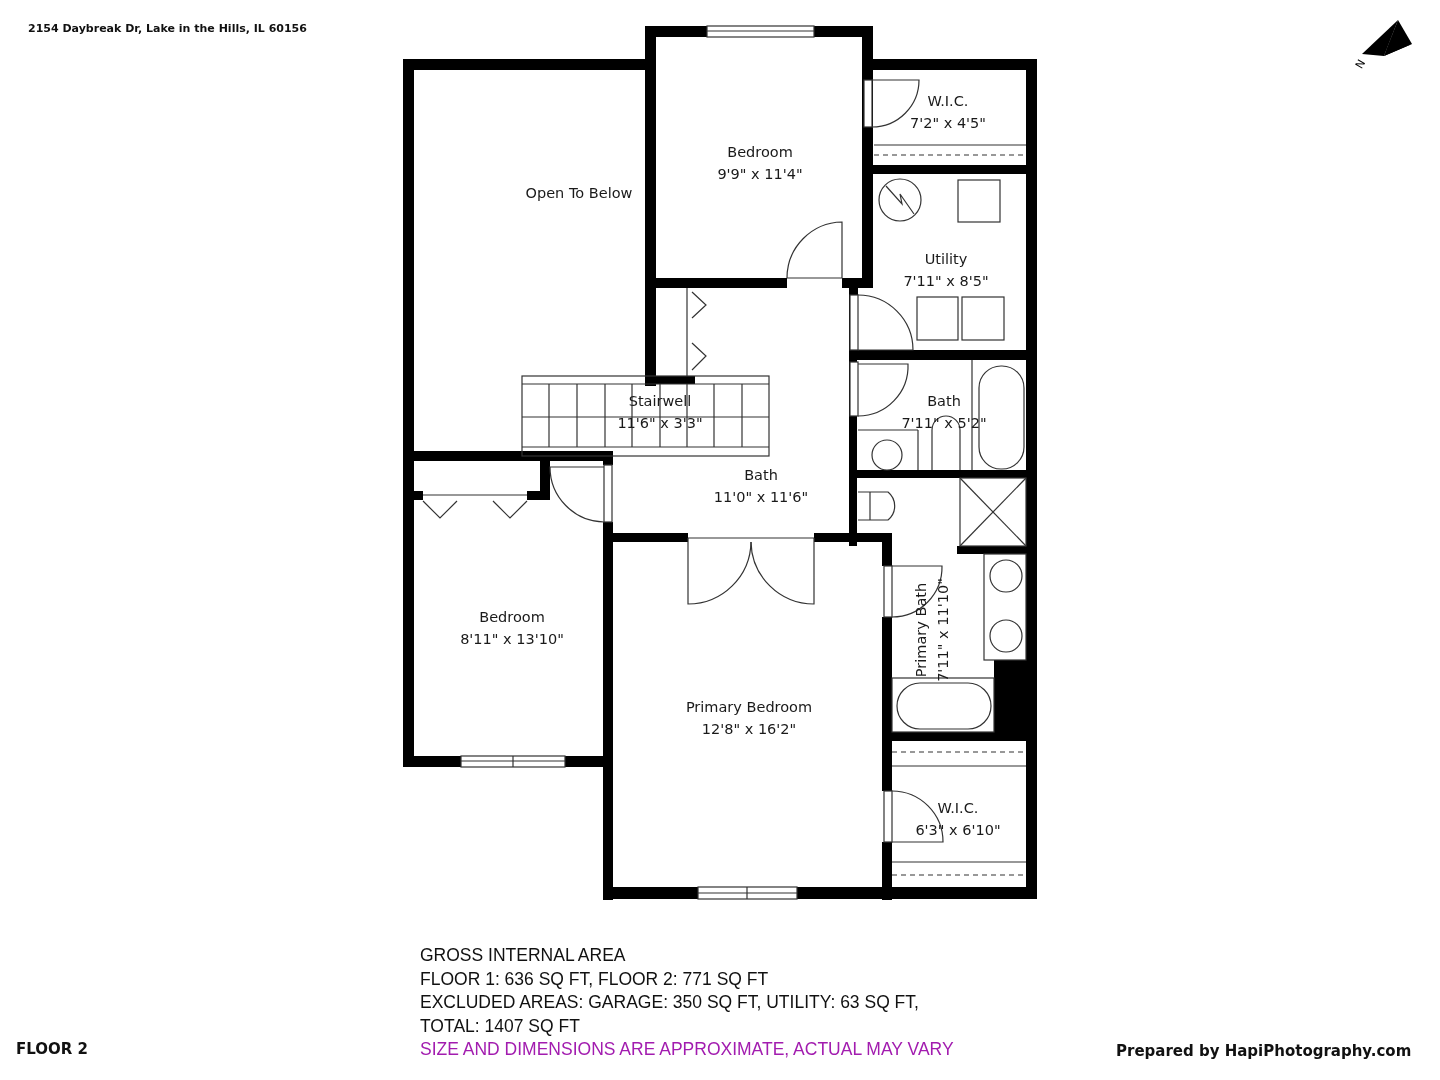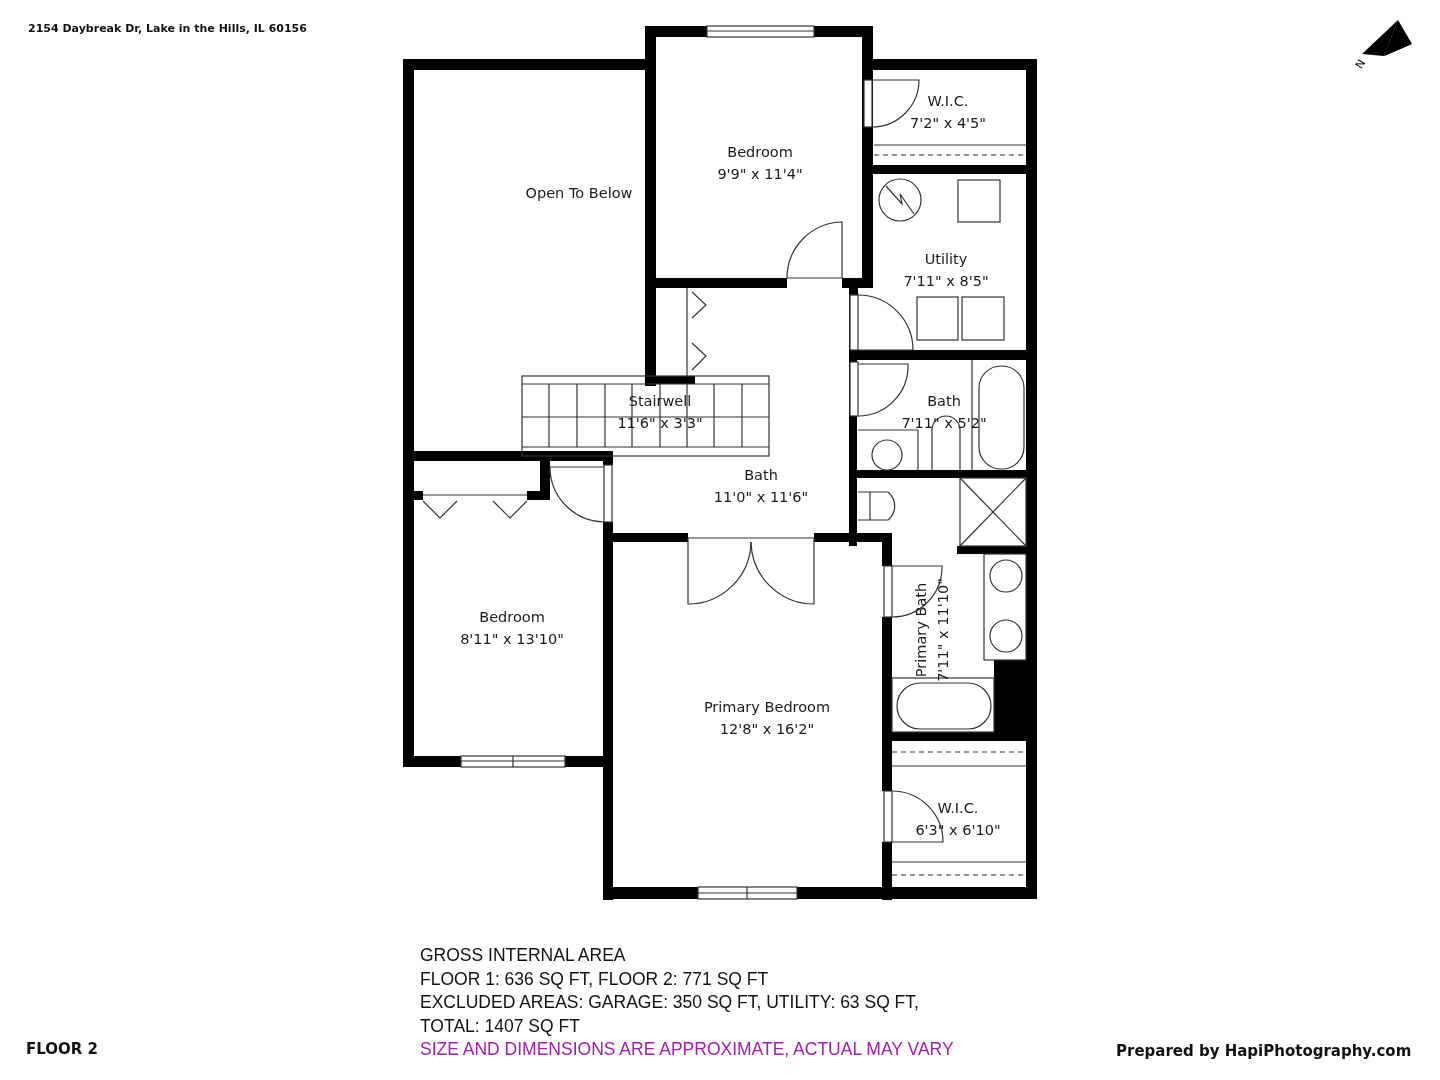--- a/index.html
+++ b/index.html
@@ -1,19 +1,19 @@
 <!DOCTYPE html>
 <html><head>
 <meta charset="utf-8">
 <style>
   html, body { margin: 0; padding: 0; background: #ffffff; }
   body { width: 1440px; height: 1080px; position: relative; overflow: hidden; font-family: "DejaVu Sans", sans-serif; color: #111; }
   .abs { position: absolute; }
   .header-address { left: 28px; top: 22px; font-size: 11px; font-weight: bold; font-family: "DejaVu Sans", sans-serif; }
-  .floor-label { left: 26px; top: 1040px; font-size: 15px; font-weight: bold; }
+  .floor-label { left: 16px; top: 1040px; font-size: 15px; font-weight: bold; }
   .prepared { left: 1116px; top: 1042px; font-size: 15px; font-weight: bold; }
   .compass { left: 1348px; top: 18px; width: 70px; height: 54px; }
   svg.plan { position: absolute; left: 0; top: 0; width: 1440px; height: 1080px; }
   .room-label { position: absolute; text-align: center; font-family: "DejaVu Sans", sans-serif; font-size: 14.5px; line-height: 22px; color: #1a1a1a; transform: translate(-50%, -50%); white-space: nowrap; }
   .room-label .dim { display: block; }
   .room-label .name { display: block; }
   .rot { transform: translate(-50%, -50%) rotate(-90deg); }
   .area-block { left: 420px; top: 944px; width: 620px; font-family: "Liberation Sans", sans-serif; font-size: 17.5px; line-height: 23.5px; color: #111; }
   .area-block .disclaimer { color: #a21caf; }
 </style>
@@ -184,21 +184,21 @@
   <span class="dim">11'6" x 3'3"</span>
 </div>
 <div class="room-label" style="left:761px; top:486px;">
   <span class="name">Bath</span>
   <span class="dim">11'0" x 11'6"</span>
 </div>
 <div class="room-label" style="left:512px; top:628px;">
   <span class="name">Bedroom</span>
   <span class="dim">8'11" x 13'10"</span>
 </div>
-<div class="room-label" style="left:749px; top:718px;margin-left:18px;">
+<div class="room-label" style="left:749px; top:718px;">
   <span class="name">Primary Bedroom</span>
   <span class="dim">12'8" x 16'2"</span>
 </div>
 <div class="room-label rot" style="left:932px; top:630px;">
   <span class="name">Primary Bath</span>
   <span class="dim">7'11" x 11'10"</span>
 </div>
 <div class="room-label" style="left:958px; top:819px;">
   <span class="name">W.I.C.</span>
   <span class="dim">6'3" x 6'10"</span>

